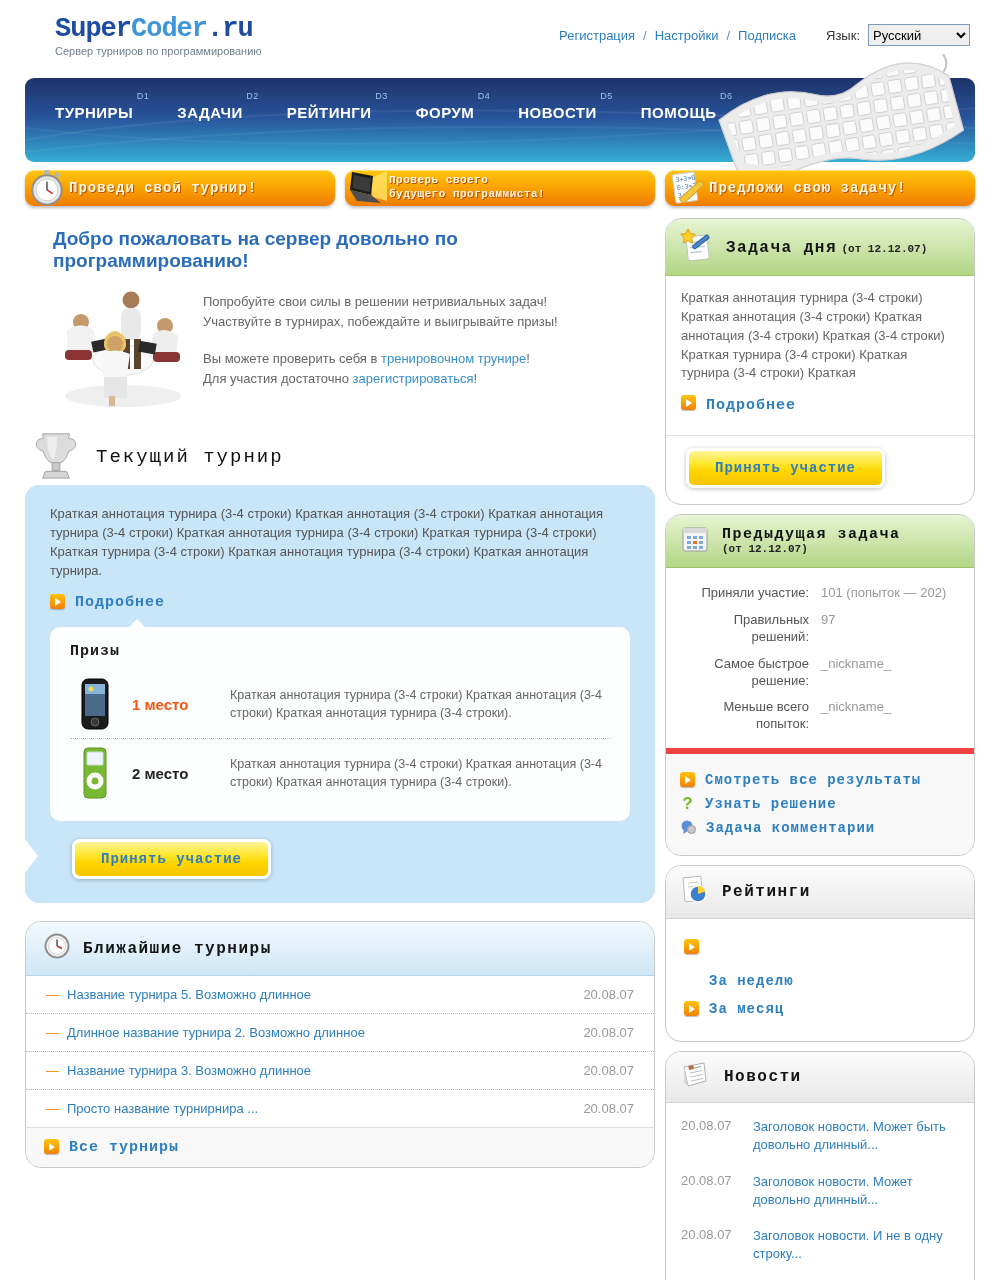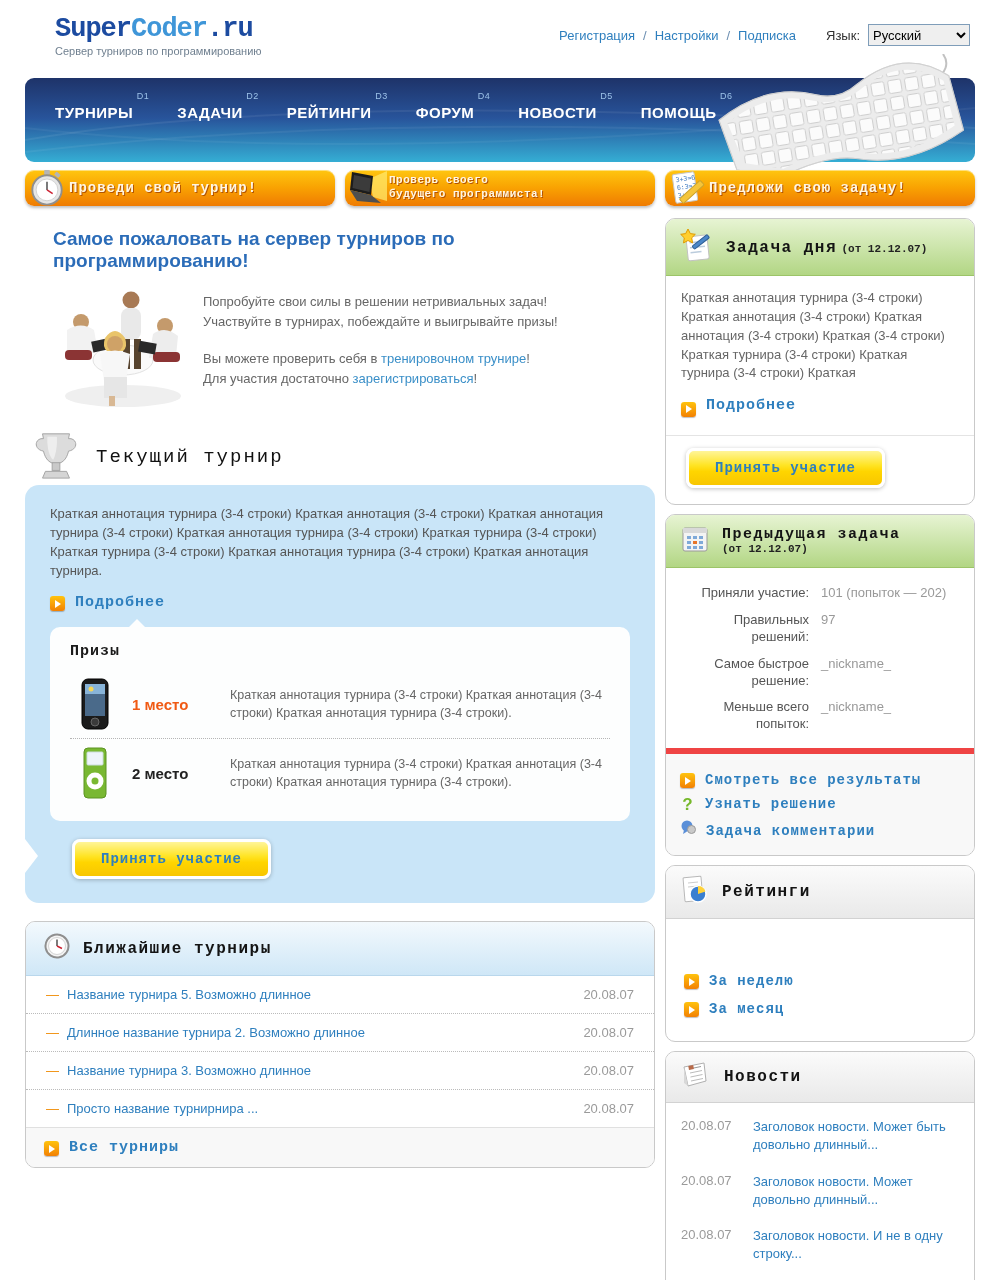--- a/index.html
+++ b/index.html
@@ -50,21 +50,21 @@
   .welcome-photo { width:150px; flex:0 0 150px; }
   .welcome-text { font-size:13px; color:#666; line-height:1.5; padding-top:8px; }
   .welcome-text p { margin-bottom:18px; }
   .inline-link { color:#3a8fc8; cursor:pointer; }
 
   
   .section-head { display:flex; align-items:center; gap:14px; margin:16px 0 0 5px; height:56px; }
   .section-title { font-family:"Liberation Mono","DejaVu Sans Mono",monospace; font-weight:normal; font-size:19px; color:#111; letter-spacing:2px; }
   .blue-panel { position:relative; background:#c9e5f8; border-radius:14px; padding:20px 25px 24px 25px; }
   .panel-text { font-size:13px; color:#555; line-height:1.45; }
-  .link-row { display:flex; align-items:flex-end; gap:10px; margin-top:14px; cursor:pointer; }
+  .link-row { display:flex; align-items:flex-start; gap:10px; margin-top:14px; cursor:pointer; }
   .link-row-label { font-family:"Liberation Mono","DejaVu Sans Mono",monospace; font-weight:bold; font-size:15px; color:#2e7fbe; letter-spacing:1px; }
   .arrow-ico { width:15px; height:15px; border-radius:3px; flex:0 0 15px;
                background:linear-gradient(180deg,#ffc30d,#f28003); position:relative;
                box-shadow:0 1px 1px rgba(0,0,0,.25); }
   .arrow-ico::after { content:""; position:absolute; left:5px; top:3.5px; border-left:6px solid #fff;
                       border-top:4px solid transparent; border-bottom:4px solid transparent; }
   .prizes-box { position:relative; background:#fdfefe; border-radius:10px; margin-top:16px; padding:16px 20px 14px 20px; }
   .prizes-box::before { content:""; position:absolute; top:-8px; left:78px;
                         border-left:9px solid transparent; border-right:9px solid transparent; border-bottom:9px solid #fdfefe; }
   .prizes-title { font-family:"Liberation Mono","DejaVu Sans Mono",monospace; font-weight:bold; font-size:15px; color:#1a1a1a; letter-spacing:1px; margin-bottom:10px; }
@@ -76,21 +76,21 @@
   .place-2 { color:#222; }
   .prize-text { font-size:12.5px; color:#666; line-height:1.45; }
   .panel-notch { position:absolute; left:0; bottom:30px; width:0; height:0;
                  border-top:17px solid transparent; border-bottom:17px solid transparent; border-left:13px solid #fff; }
   .yellow-btn { display:inline-block; margin:18px 0 0 22px; padding:9px 26px; border-radius:8px; cursor:pointer;
                 background:linear-gradient(180deg,#fff599 0%,#ffe424 42%,#ffd500 60%,#f8c600 100%);
                 border:3px solid #ffffff; box-shadow:0 1px 4px rgba(0,0,0,.25);
                 font-family:"Liberation Mono","DejaVu Sans Mono",monospace; font-weight:bold; font-size:14px; color:#2e7fbe; letter-spacing:1px; }
 
   
-  .box { border:1px solid #c9c9c9; border-radius:10px; overflow:hidden; background:#fff; }
+  .box { border:1px solid #c9c9c9; border-radius:16px; overflow:hidden; background:#fff; }
   .box-header { display:flex; align-items:center; gap:12px; padding:9px 14px; border-bottom:1px solid #d2d2d2; }
   .box-header.blue { background:linear-gradient(180deg,#f3f9fd,#cfe7f7); border-bottom-color:#b9d7ec; padding:11px 18px; }
   .box-header.green { background:linear-gradient(180deg,#e7f4d3,#b2d684); border-bottom-color:#9cc468; }
   .box-header.gray { background:linear-gradient(180deg,#fbfbfb,#e9e9e9); }
   .box-title { font-family:"Liberation Mono","DejaVu Sans Mono",monospace; font-weight:bold; font-size:16px; color:#141414; letter-spacing:1.5px; }
   .box-title-note { font-family:"Liberation Mono","DejaVu Sans Mono",monospace; font-weight:bold; font-size:11px; color:#222; }
   .box-footer { border-top:1px solid #e0e0e0; background:#f8f8f8; padding:11px 18px; }
 
   
   .t-row { display:flex; align-items:center; padding:11px 20px; cursor:pointer; }
@@ -215,21 +215,21 @@
         </svg>
       </span>
       <span class="banner-label">Предложи свою задачу!</span>
     </div>
   </div>
 
   <div class="cols">
 
     <div class="col-left">
 
-      <div class="welcome-title">Самое пожаловать на сервер турниров по программированию!</div>
+      <div class="welcome-title">Добро пожаловать на сервер довольно по программированию!</div>
 
       <div class="welcome-row">
         <div class="welcome-photo">
           <svg width="140" height="125" viewBox="0 0 140 125">
             <ellipse cx="70" cy="112" rx="58" ry="11" fill="#efefef"></ellipse>
             <ellipse cx="70" cy="76" rx="30" ry="15" fill="#fafafa" stroke="#e2e2e2"></ellipse>
             <circle cx="78" cy="16" r="8.5" fill="#a87a55"></circle>
             <rect x="68" y="24" width="20" height="32" rx="8" fill="#e9e9e9"></rect>
             <rect x="70" y="55" width="7" height="30" fill="#57442f"></rect>
             <rect x="81" y="55" width="7" height="30" fill="#57442f"></rect>

